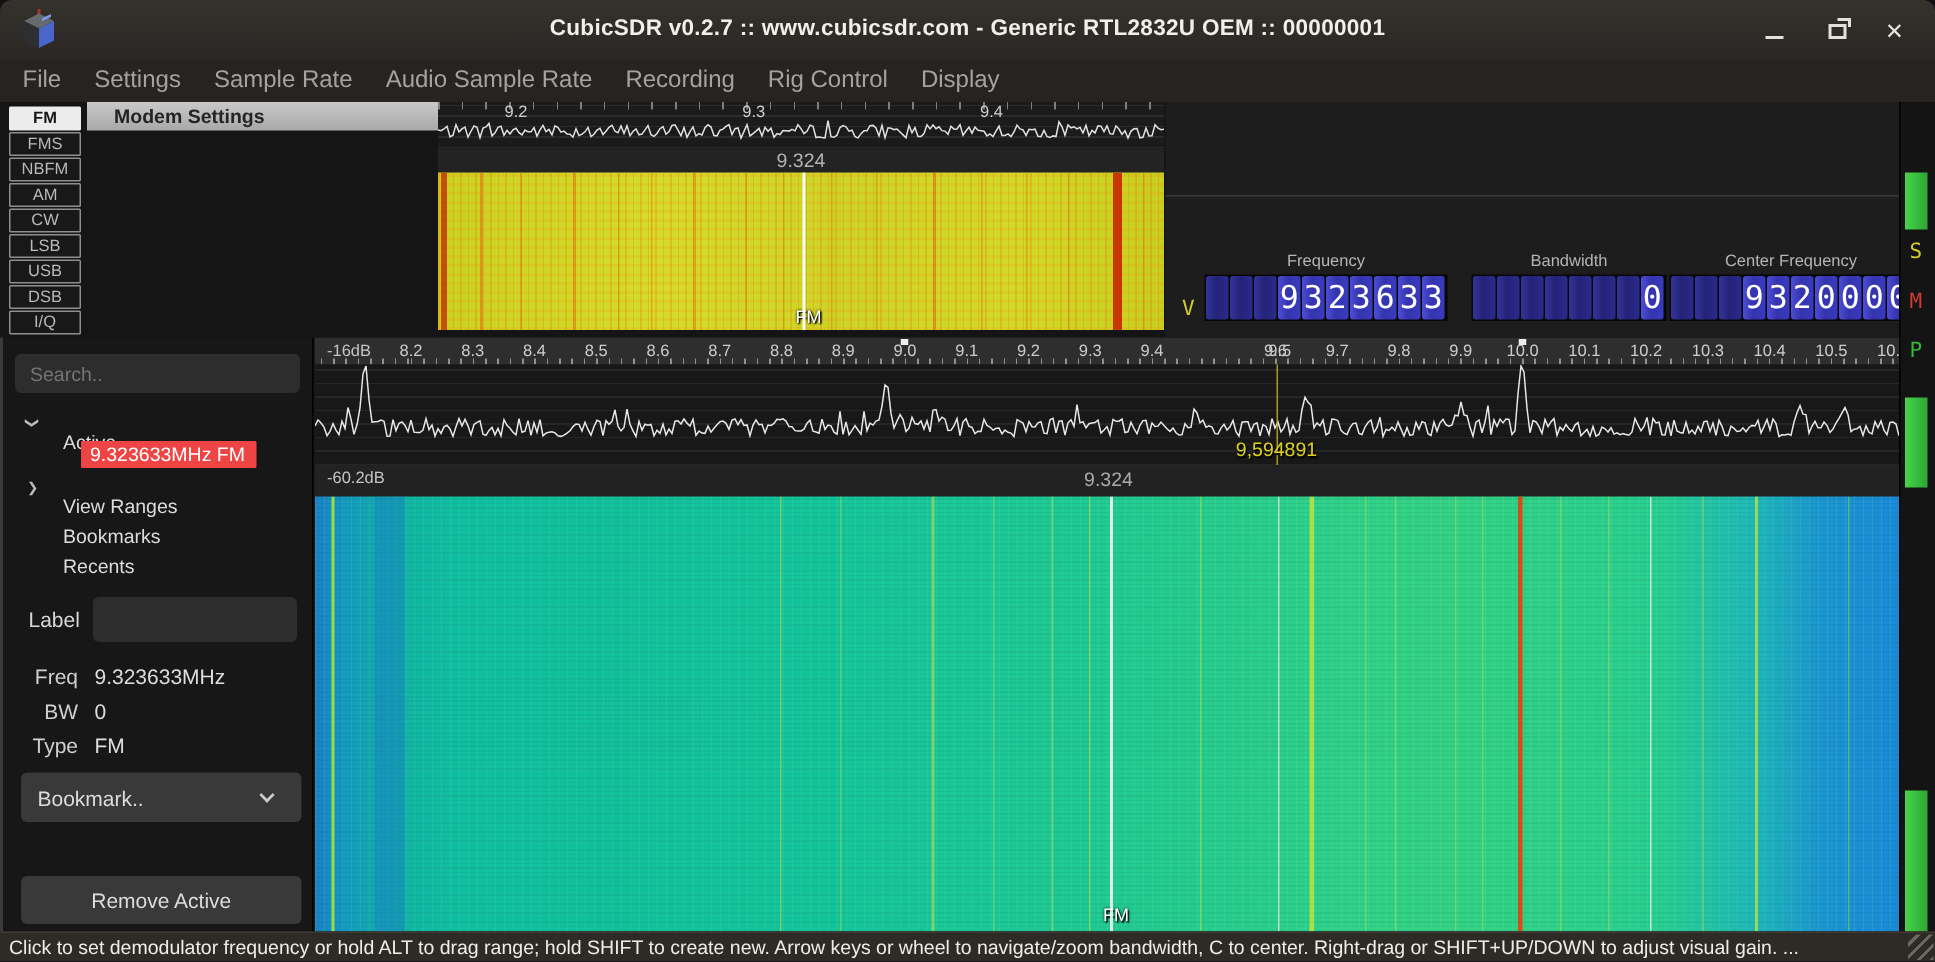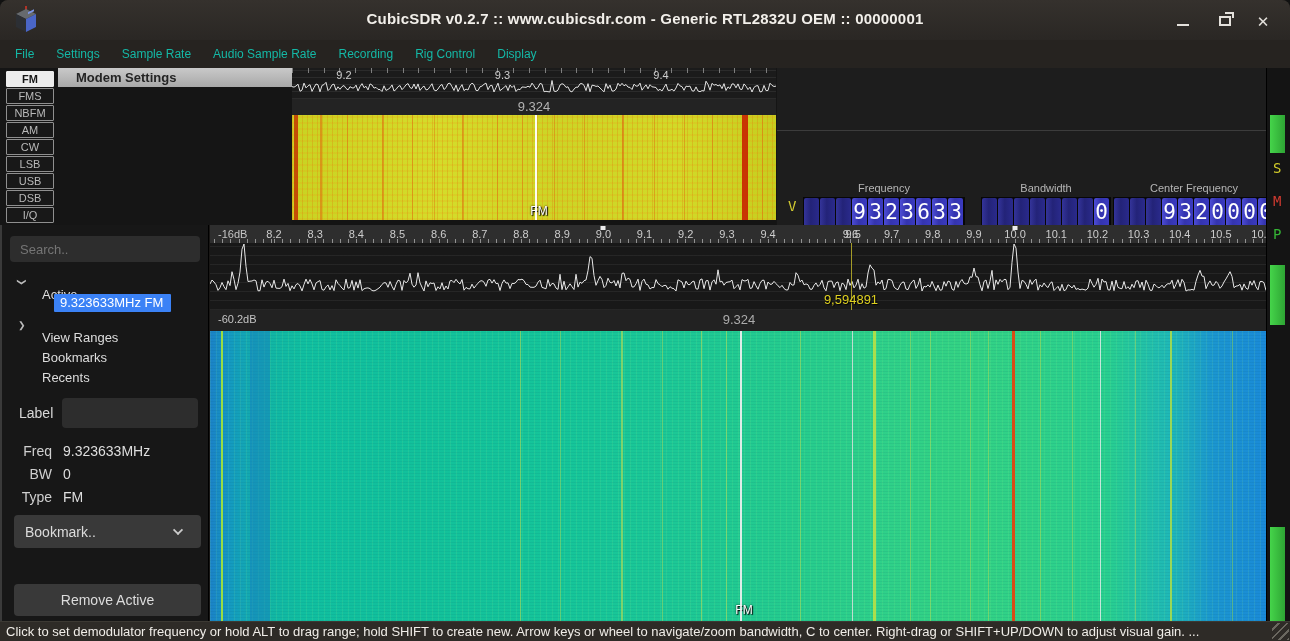--- a/index.html
+++ b/index.html
@@ -19,21 +19,21 @@
   #btn-min { right:94px; } #btn-restore { right:52px; } #btn-close { right:14px; }
   .min-glyph { width:12px; height:2px; background:#e4e1dc; margin-top:8px; }
   .restore-glyph { position:relative; width:12px; height:10px; border:2px solid #e4e1dc; }
   .restore-glyph::before { content:""; position:absolute; right:-5px; top:-6px; width:7px; height:4px;
      border:2px solid #e4e1dc; border-bottom:none; border-left:none; }
   .close-glyph { font-size:15px; line-height:15px; color:#e4e1dc; }
 
   
   #menubar { position:absolute; left:0; top:40px; width:1290px; height:28px;
     background:#262320; display:flex; align-items:stretch; padding-left:4px; }
-  .menu-item { color:#14b8a6; font-size:12px; line-height:28px; padding:0 11px; }
+  .menu-item { color:#a3a3a3; font-size:16px; line-height:28px; padding:0 11px; }
 
   
   #row1 { position:absolute; left:0; top:68px; width:1290px; height:157px; background:#151515; }
 
   #modem-buttons { position:absolute; left:6px; top:3px; width:48px; }
   .modem-btn { width:48px; height:16px; margin-bottom:1px; border:1px solid #8f8f8f;
     color:#b9b9b9; font-size:11px; line-height:14px; text-align:center; background:#181818;
     border-radius:1px; }
   .modem-btn.selected { background:#ececec; color:#161616; font-weight:bold; border-color:#ececec; }
 
@@ -62,21 +62,21 @@
   .wf-line { position:absolute; top:0; bottom:0; }
   .demod-label { position:absolute; bottom:2px; left:50%; transform:translateX(-50%);
     color:#fff; font-size:12px; text-shadow:0 0 2px #000, 1px 1px 1px #000; }
   #mini-demod-label { left:247px; }
 
   
   #meter-panel { position:absolute; left:777px; top:0; width:489px; height:157px; background:#1d1d1d; }
   #meter-divider { position:absolute; left:0; top:62px; width:489px; height:1px; background:#3c3c3c; }
   #volume-label { position:absolute; left:11px; top:130px; color:#d2cb31; font-size:14px;
     font-family:"DejaVu Sans Mono", monospace; }
-  .digit-display { position:absolute; top:114px; }
+  .digit-display { position:absolute; top:100px; }
   .dd-label { text-align:center; color:#b5b5b5; font-size:11px; height:15px; }
   .dd-cells { display:flex; background:#070707; padding:1px; }
   .dd-cell { width:15px; height:29px; margin-right:1px;
     background:linear-gradient(90deg,#4d4dd6,#3434ae 45%,#3a3ac0); border-radius:2px;
     color:#fff; font-family:"DejaVu Sans Mono", monospace; font-size:21px; line-height:28px;
     text-align:center; }
   .dd-cell.dim { background:linear-gradient(90deg,#34349a,#232378 45%,#2a2a8c); }
   #dd-freq { left:26px; } #dd-bw { left:204px; } #dd-center { left:336px; }
 
   
@@ -97,21 +97,21 @@
     padding:0 10px; outline:none; font-family:"Liberation Sans", sans-serif; }
   .tree-row { position:absolute; left:0; width:209px; height:20px; color:#dddddd; font-size:13px;
     display:flex; align-items:center; }
   .chev { display:inline-block; width:12px; color:#bbb; font-size:9px; margin-left:16px; }
   .chev-down::before { content:"\276F"; display:inline-block; transform:rotate(90deg); }
   .chev-right::before { content:"\276F"; display:inline-block; }
   .tree-label { margin-left:12px;margin-top:24px; }
   .tree-row.no-chev .tree-label { margin-left:40px; }
   #tree-active { top:47px; } #tree-active-item { top:67px; height:21px; }
   #tree-viewranges { top:90px; } #tree-bookmarks { top:110px; } #tree-recents { top:130px; }
-  .selected-item { margin-left:52px; background:#3b82f6; color:#fff; padding:1px 8px 2px 6px;
+  .selected-item { margin-left:52px; background:#ef4444; color:#fff; padding:1px 8px 2px 6px;
     border-radius:1px; }
   #label-row-label { position:absolute; left:17px; top:180px; color:#d8d8d8; font-size:14px; }
   #label-input { position:absolute; left:60px; top:173px; width:136px; height:30px;
     background:#2d2d2d; border:none; border-radius:4px; color:#ccc; padding:0 8px; outline:none; }
   .prop-row { position:absolute; left:0; width:209px; font-size:14px; }
   .prop-label { position:absolute; left:0; width:50px; text-align:right; color:#cfcfcf; }
   .prop-value { position:absolute; left:61px; color:#dedede; }
   #prop-freq { top:218px; } #prop-bw { top:241px; } #prop-type { top:264px; }
   .side-btn { position:absolute; left:12px; width:187px; background:#393939; border:none;
     border-radius:4px; color:#dcdcdc; font-size:14px; font-family:"Liberation Sans", sans-serif; }

